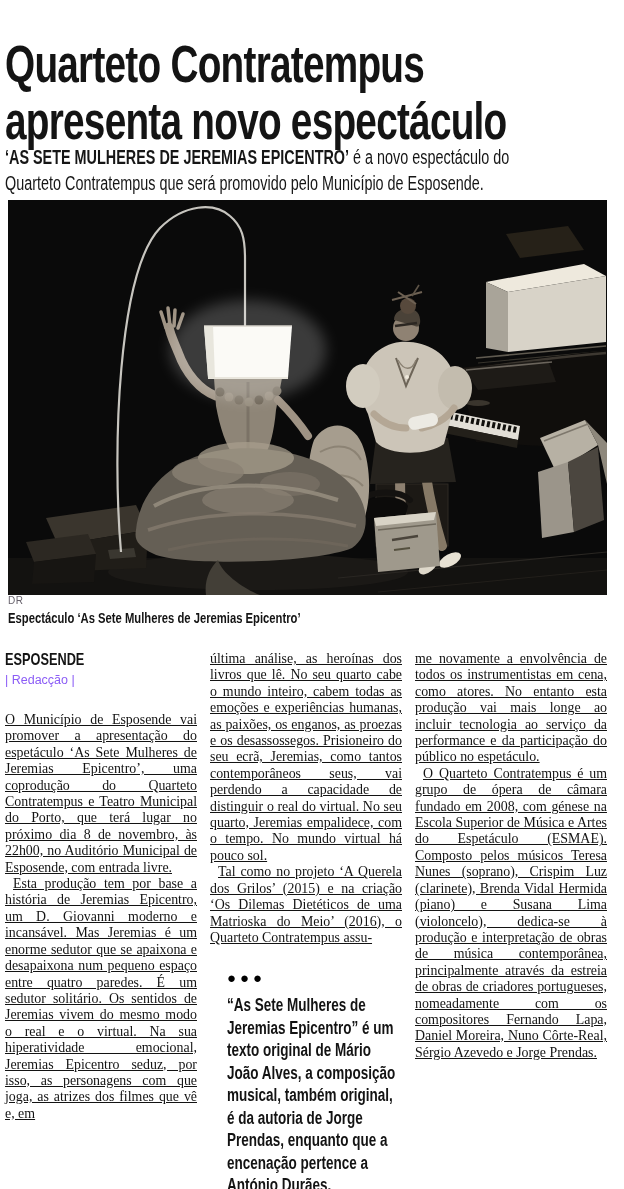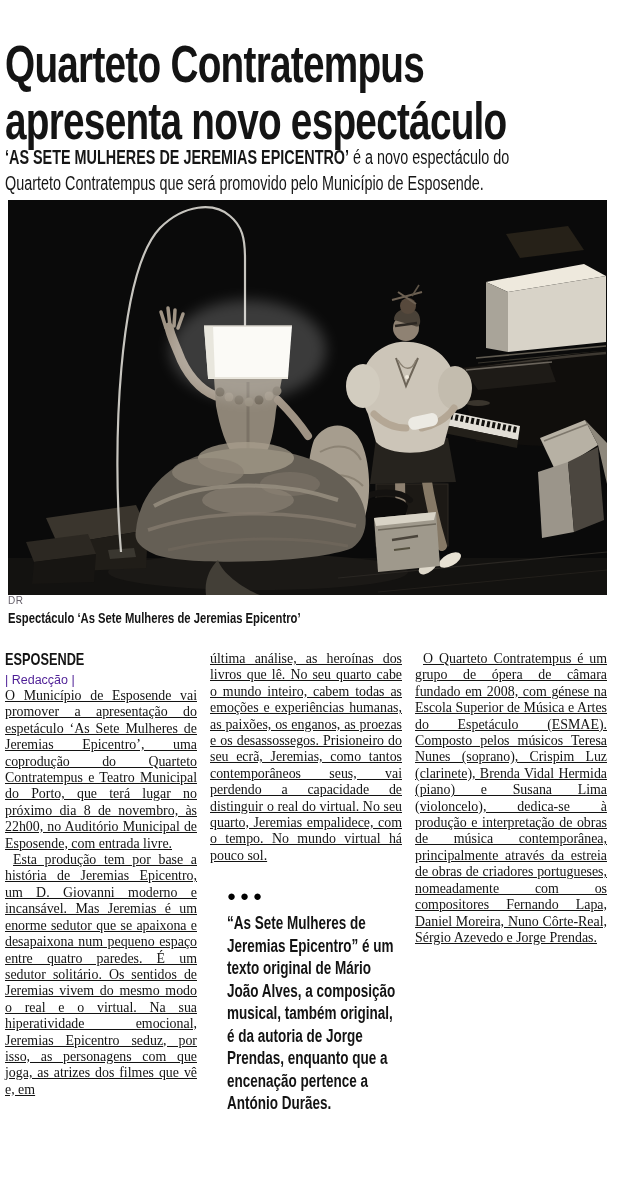--- a/index.html
+++ b/index.html
@@ -23,24 +23,24 @@
   .credit { position:absolute; top:596px; left:8px; width:599px; text-align:left;
             font:400 10px/10px "Liberation Sans", sans-serif; color:#66616b; letter-spacing:0.5px; }
 
   .caption { position:absolute; top:609px; left:8px; width:780px;
              font:700 15px/17px "Liberation Sans", sans-serif;
              transform:scaleX(0.75); color:#141414; }
 
   .columns { position:absolute; top:651px; left:5px; width:602px; display:flex; gap:13px; }
   .col { width:192px; flex:0 0 192px; }
 
-  .kicker { margin-bottom:0; }
+  .kicker { margin-bottom:24px; }
   .kicker-loc { font:700 17px/18px "Liberation Sans", sans-serif;
                 transform:scaleX(0.75); width:240px; color:#141414; }
-  .kicker-by { font:400 12.5px/15px "Liberation Sans", sans-serif; color:#4c1d95; margin-top:4px; }
+  .kicker-by { font:400 12.5px/15px "Liberation Sans", sans-serif; color:#8b5cf6; margin-top:4px; }
 
   .body-p { margin:0; font:400 13.9px/16.4px "Liberation Serif", serif;
             text-align:justify; color:#131313;text-decoration:underline; }
   .body-p.indent { text-indent:8px; }
 
   .pullquote { margin-top:24px; padding-left:17px; }
   .pq-dots { font-size:15px; line-height:15px; letter-spacing:4px; color:#000; margin-bottom:9px; }
   .pq-text { font:700 18px/22.5px "Liberation Sans", sans-serif;
              transform:scaleX(0.75); width:233px; color:#131313; }
 </style>
@@ -206,24 +206,26 @@
       <div class="kicker">
         <div class="kicker-loc cx">ESPOSENDE</div>
         <div class="kicker-by">| Redacção |</div>
       </div>
       <p class="body-p">O Município de Esposende vai promover a apresentação do espetáculo ‘As Sete Mulheres de Jeremias Epicentro’, uma coprodução do Quarteto Contratempus e Teatro Municipal do Porto, que terá lugar no próximo dia 8 de novembro, às 22h00, no Auditório Municipal de Esposende, com entrada livre.</p>
       <p class="body-p indent">Esta produção tem por base a história de Jeremias Epicentro, um D. Giovanni moderno e incansável. Mas Jeremias é um enorme sedutor que se apaixona e desapaixona num pequeno espaço entre quatro paredes. É um sedutor solitário. Os sentidos de Jeremias vivem do mesmo modo o real e o virtual. Na sua hiperatividade emocional, Jeremias Epicentro seduz, por isso, as personagens com que joga, as atrizes dos filmes que vê e, em</p>
     </div>
 
     <div class="col">
       <p class="body-p">última análise, as heroínas dos livros que lê. No seu quarto cabe o mundo inteiro, cabem todas as emoções e experiências humanas, as paixões, os enganos, as proezas e os desassossegos. Prisioneiro do seu ecrã, Jeremias, como tantos contemporâneos seus, vai perdendo a capacidade de distinguir o real do virtual. No seu quarto, Jeremias empalidece, com o tempo. No mundo virtual há pouco sol.</p>
+      <p class="body-p indent">Tal como no projeto ‘A Querela dos Grilos’ (2015) e na criação ‘Os Dilemas Dietéticos de uma Matrioska do Meio’ (2016), o Quarteto Contratempus assu-</p>
       <div class="pullquote">
         <div class="pq-dots">●●●</div>
         <div class="pq-text cx">“As Sete Mulheres de Jeremias Epicentro” é um texto original de Mário João Alves, a composição musical, também original, é da autoria de Jorge Prendas, enquanto que a encenação pertence a António Durães.</div>
       </div>
     </div>
 
     <div class="col">
+      <p class="body-p">me novamente a envolvência de todos os instrumentistas em cena, como atores. No entanto esta produção vai mais longe ao incluir tecnologia ao serviço da performance e da participação do público no espetáculo.</p>
       <p class="body-p indent">O Quarteto Contratempus é um grupo de ópera de câmara fundado em 2008, com génese na Escola Superior de Música e Artes do Espetáculo (ESMAE). Composto pelos músicos Teresa Nunes (soprano), Crispim Luz (clarinete), Brenda Vidal Hermida (piano) e Susana Lima (violoncelo), dedica-se à produção e interpretação de obras de música contemporânea, principalmente através da estreia de obras de criadores portugueses, nomeadamente com os compositores Fernando Lapa, Daniel Moreira, Nuno Côrte-Real, Sérgio Azevedo e Jorge Prendas.</p>
     </div>
 
   </div>
 </div>
 
 </body></html>

